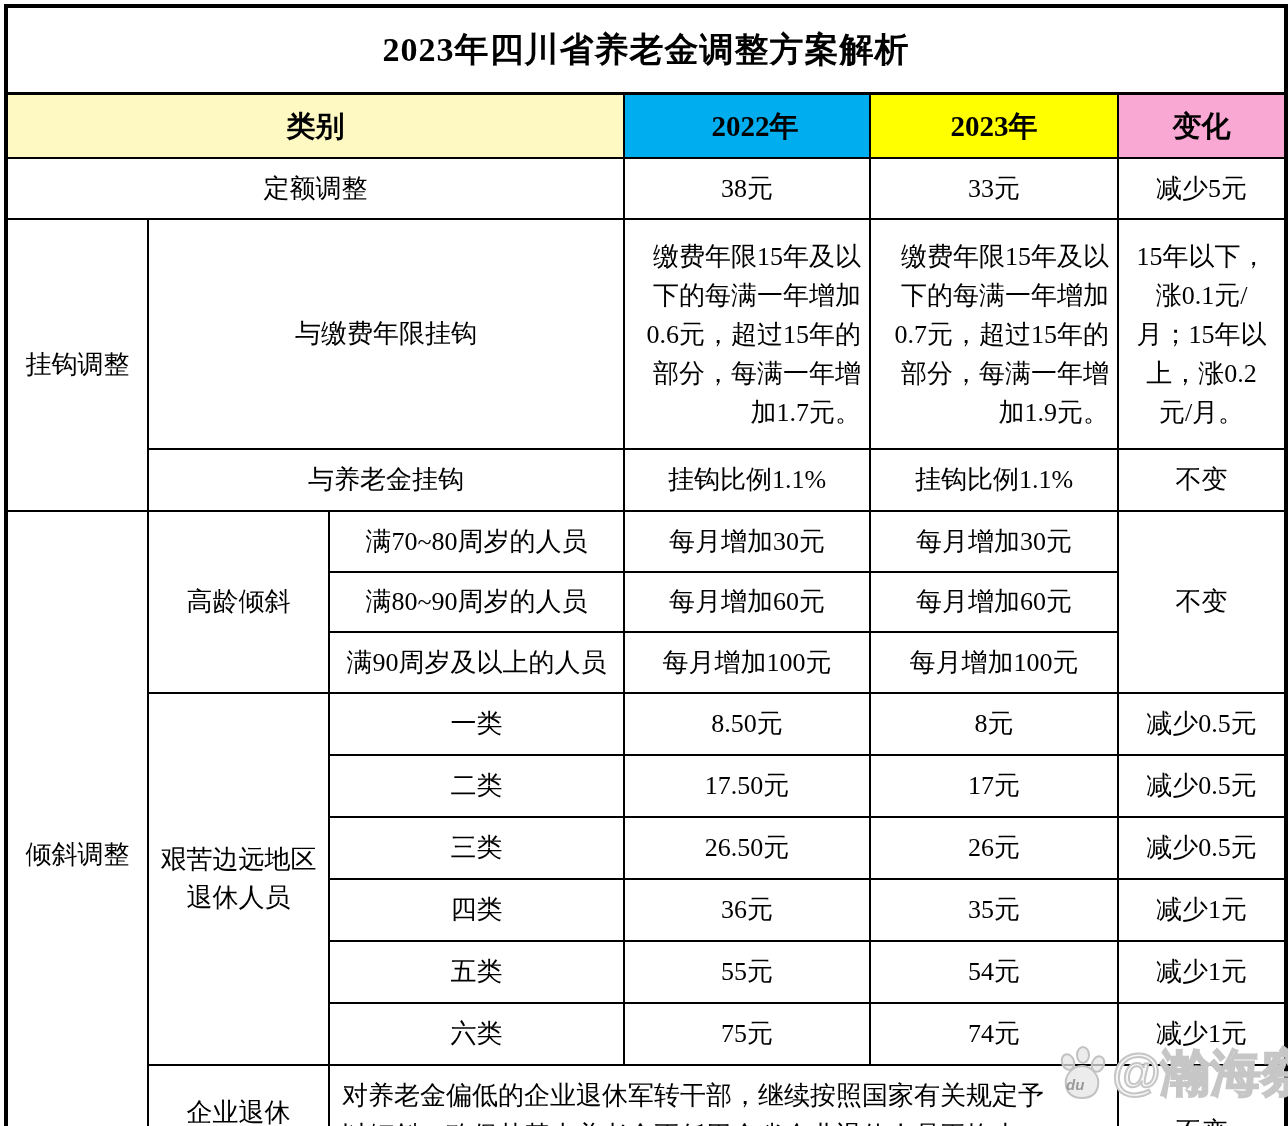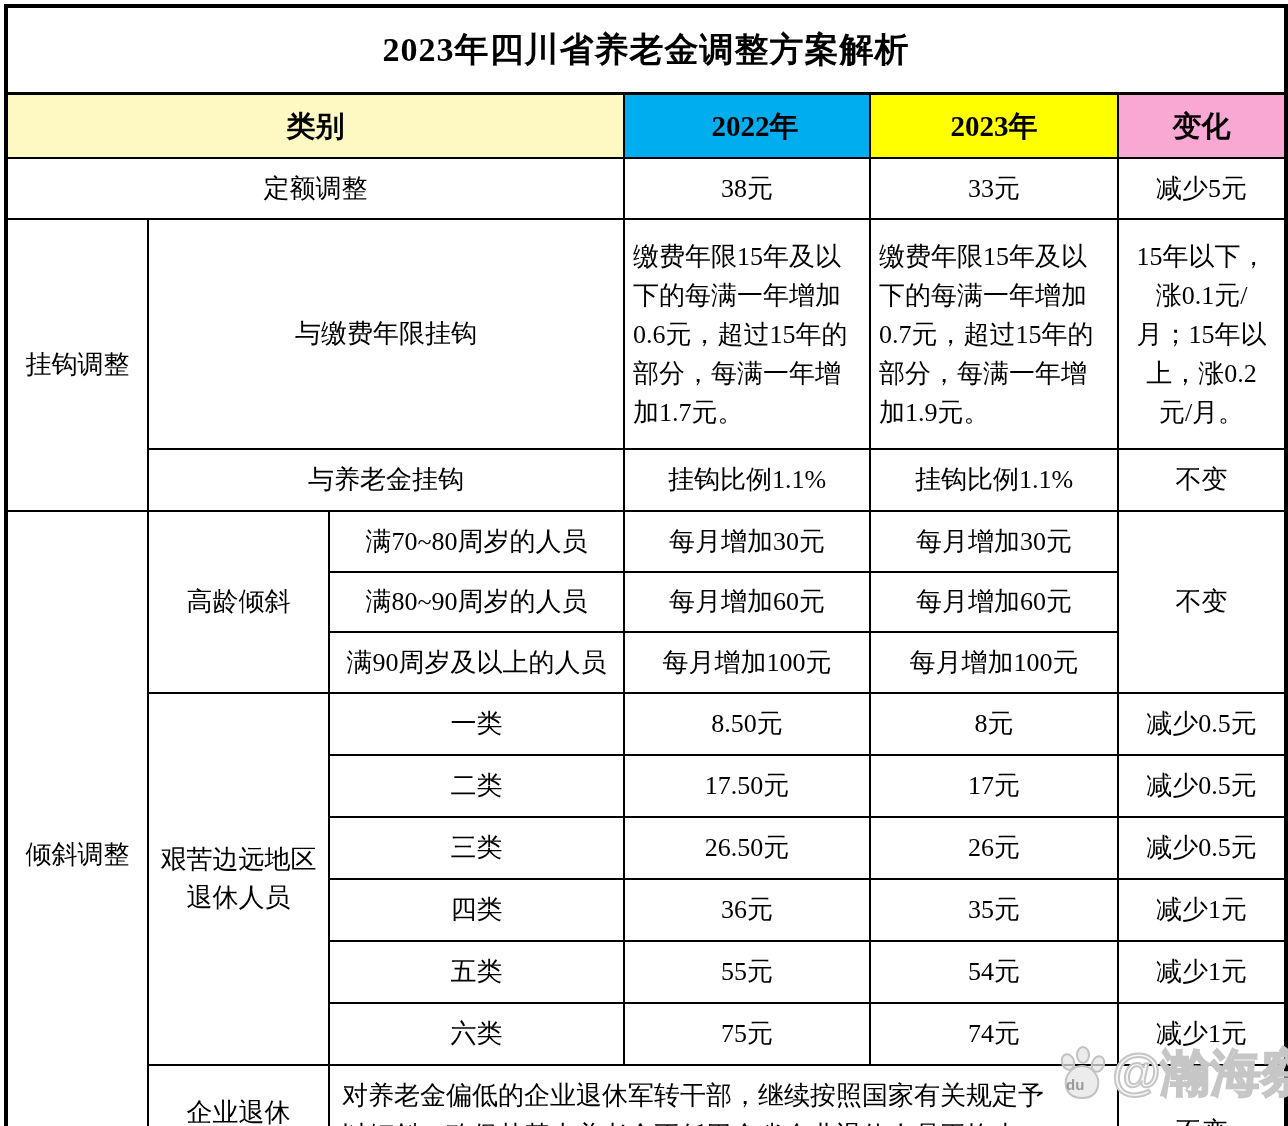--- a/index.html
+++ b/index.html
@@ -42,21 +42,21 @@
   }
   .h-r1 td { height: 55px; text-align: center; }
   .h-r2 td { height: 216px; }
   .h-r3 td { height: 56px; }
   .h-r4 td { height: 55px; }
   .h-r5 td { height: 54px; }
   .h-r6 td { height: 55px; margin-top: 12px; }
   .h-std td { height: 56px; margin-left: 9px; }
   .h-last td { height: 93px; }
   td.longtext {
-    text-align: left;
+    text-align: right;
     padding: 6px 8px;
     line-height: 1.5;
   }
   td.change-long { padding: 4px 14px; line-height: 1.5; margin-left: 32px; }
   td.bottom-note {
     text-align: left;
     vertical-align: top;
     padding: 10px 12px 0 12px;
     line-height: 1.55;
   }
@@ -83,20 +83,21 @@
     font-family: "Liberation Sans", "DejaVu Sans", sans-serif;
   }
   .paw { position: relative; width: 52px; height: 56px; }
   .paw-label {
     position: absolute;
     left: 10px; top: 30px;
     font-size: 15px;
     font-weight: bold;
     color: #9a9a9a;
     font-family: "Liberation Sans", "DejaVu Sans", sans-serif;
+    font-style: italic;
   }
 </style>
 </head>
 <body>
 
 <div class="sheet">
   <table class="pension">
     <colgroup>
       <col style="width:142px">
         <col style="width:181px">

